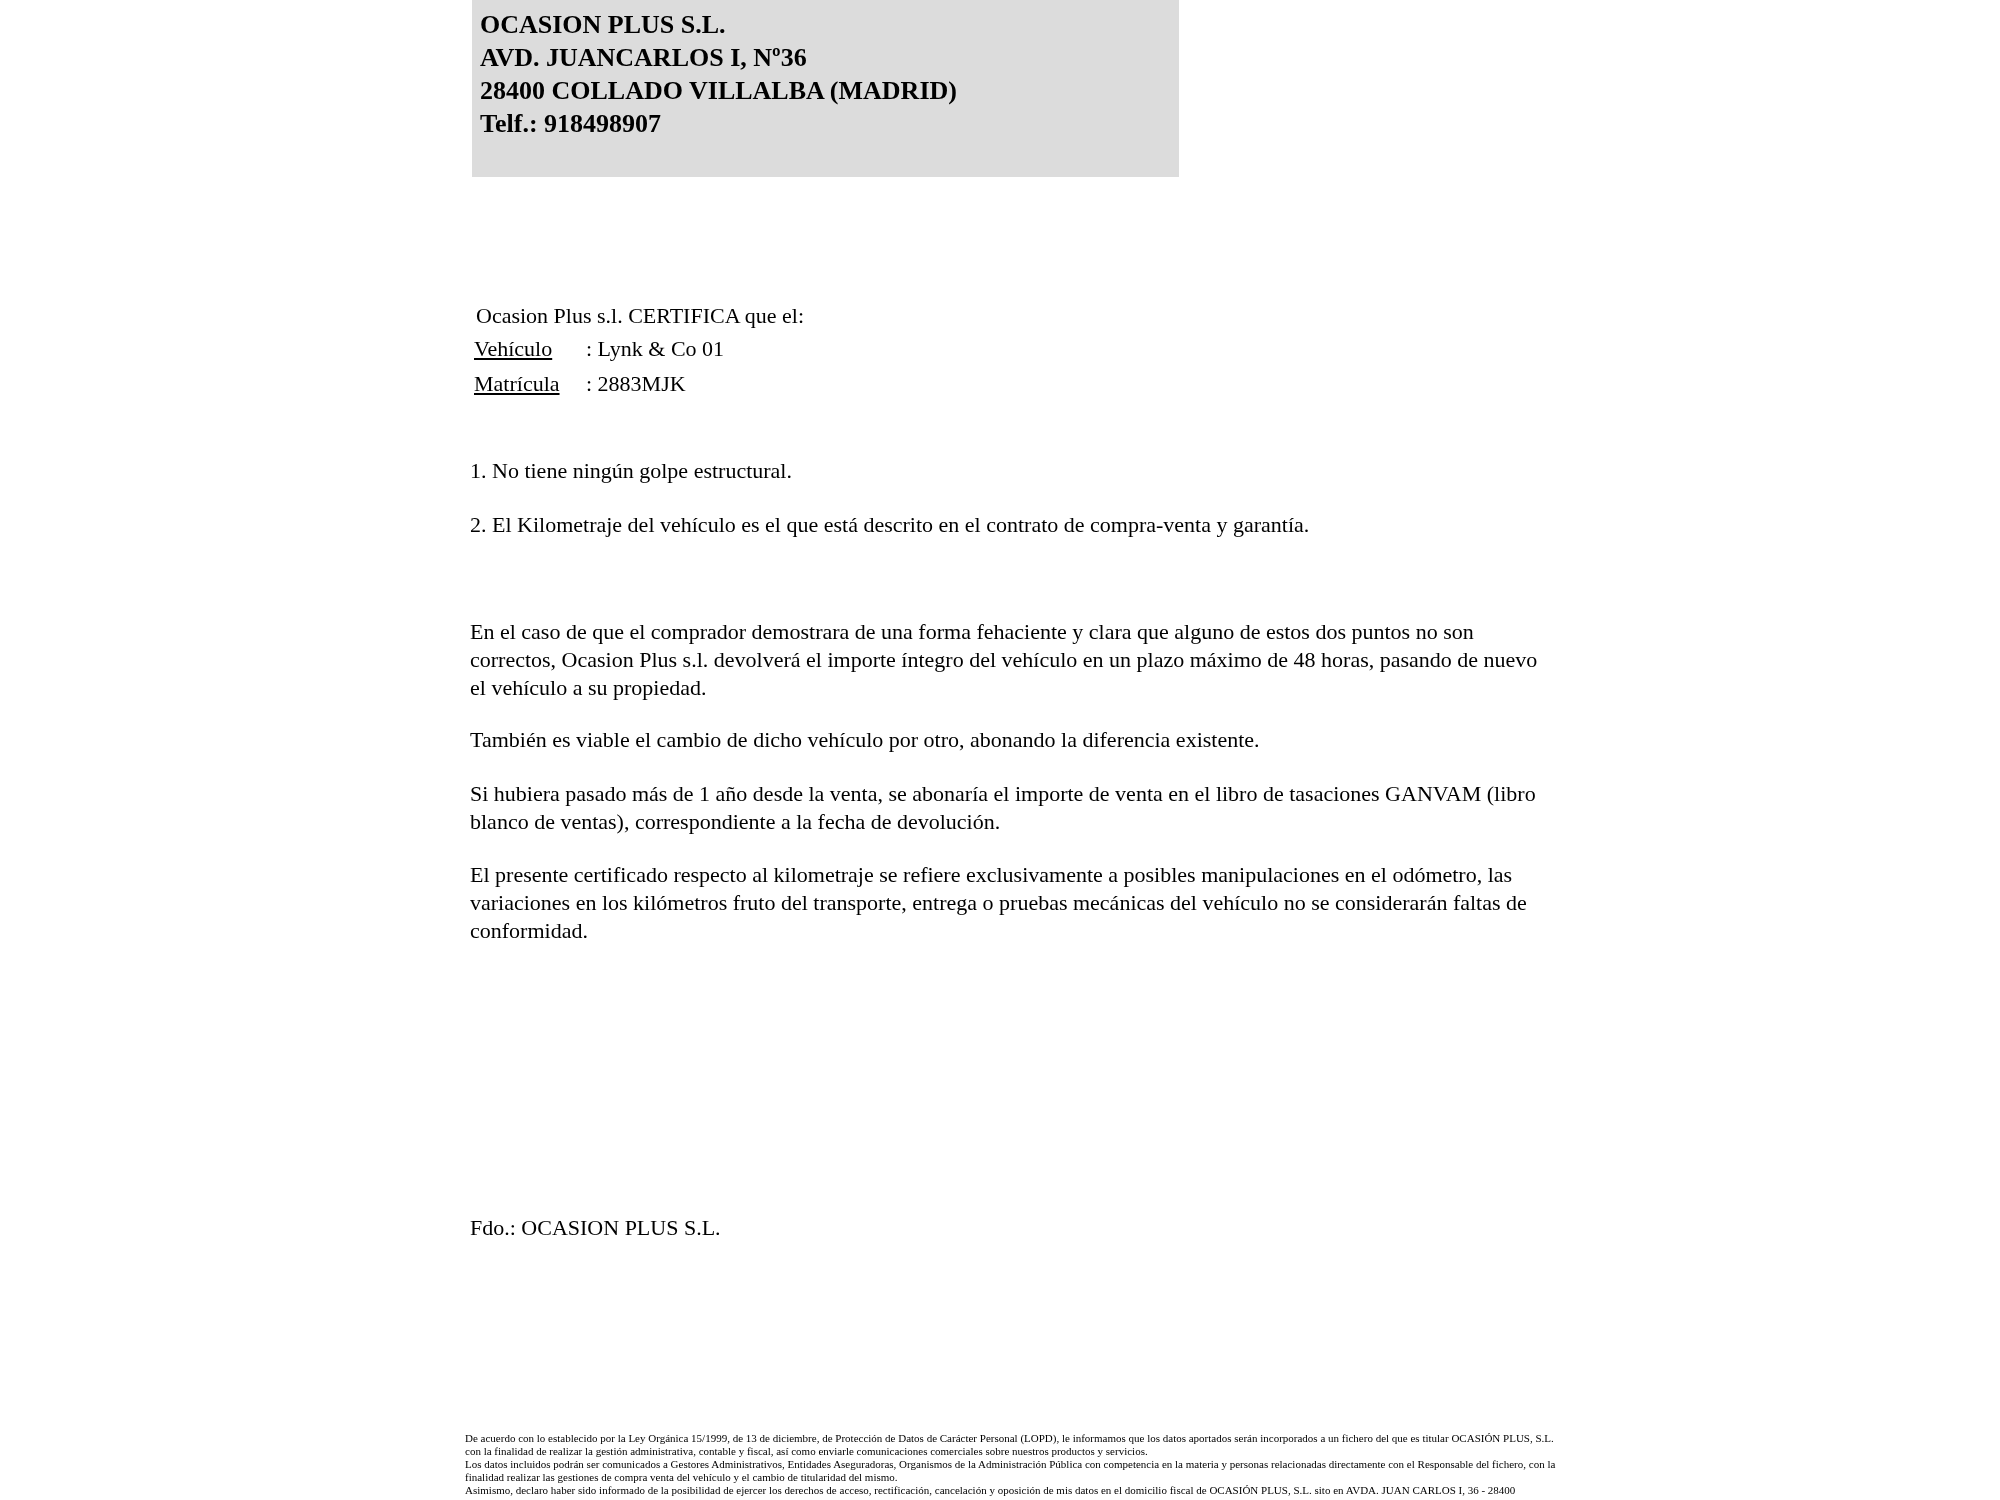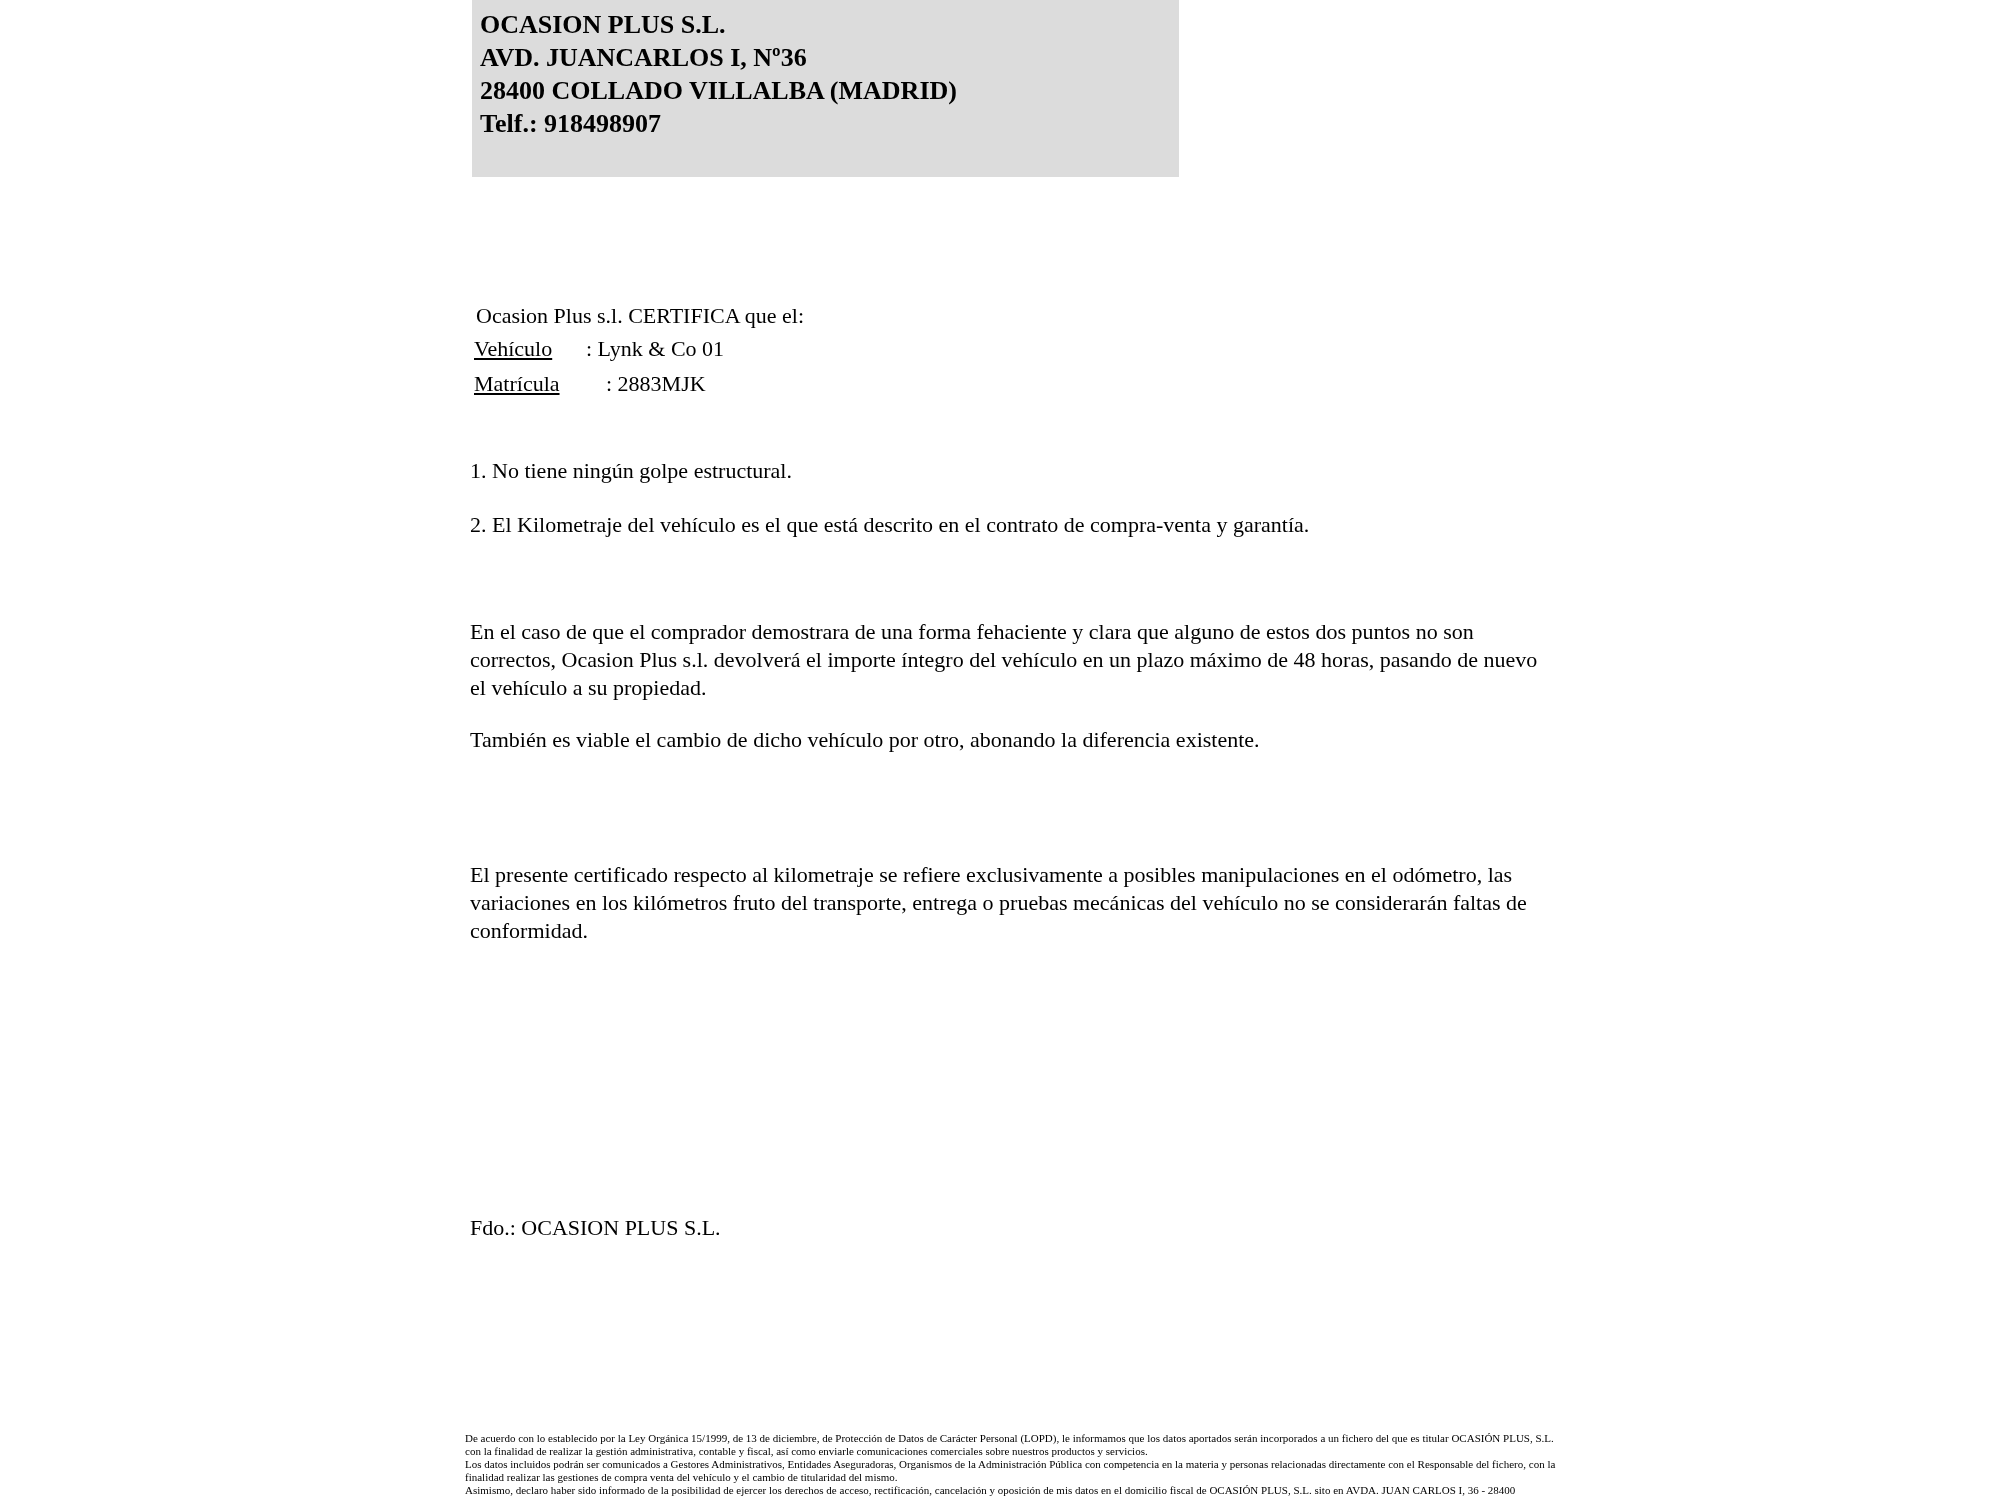--- a/index.html
+++ b/index.html
@@ -43,21 +43,21 @@
     white-space: nowrap;
   }
   .spec-row {
     position: absolute;
     left: 474px;
     font-size: 22px;
     display: flex;
     white-space: nowrap;
   }
   .spec-row.vehicle { top: 336px; }
-  .spec-row.plate   { top: 371px; gap: 20px; }
+  .spec-row.plate   { top: 371px; }
   .spec-label {
     display: inline-block;
     width: 112px;
     text-decoration: underline;
   }
   .point {
     position: absolute;
     left: 470px;
     width: 1090px;
     font-size: 22px;
@@ -121,20 +121,21 @@
   </div>
 
   <div class="point p1">1. No tiene ningún golpe estructural.</div>
 
   <div class="point p2">2. El Kilometraje del vehículo es el que está descrito en el contrato de compra-venta y garantía.</div>
 
   <div class="body-para b1">En el caso de que el comprador demostrara de una forma fehaciente y clara que alguno de estos dos puntos no son correctos, Ocasion Plus s.l. devolverá el importe íntegro del vehículo en un plazo máximo de 48 horas, pasando de nuevo el vehículo a su propiedad.</div>
 
   <div class="body-para b2">También es viable el cambio de dicho vehículo por otro, abonando la diferencia existente.</div>
 
+  <div class="body-para b3">Si hubiera pasado más de 1 año desde la venta, se abonaría el importe de venta en el libro de tasaciones GANVAM (libro blanco de ventas), correspondiente a la fecha de devolución.</div>
 
   <div class="body-para b4">El presente certificado respecto al kilometraje se refiere exclusivamente a posibles manipulaciones en el odómetro, las variaciones en los kilómetros fruto del transporte, entrega o pruebas mecánicas del vehículo no se considerarán faltas de conformidad.</div>
 
   <div class="signature">Fdo.: OCASION PLUS S.L.</div>
 
   <div class="legal-footer">
     <p>De acuerdo con lo establecido por la Ley Orgánica 15/1999, de 13 de diciembre, de Protección de Datos de Carácter Personal (LOPD), le informamos que los datos aportados serán incorporados a un fichero del que es titular OCASIÓN PLUS, S.L. con la finalidad de realizar la gestión administrativa, contable y fiscal, así como enviarle comunicaciones comerciales sobre nuestros productos y servicios.</p>
     <p>Los datos incluidos podrán ser comunicados a Gestores Administrativos, Entidades Aseguradoras, Organismos de la Administración Pública con competencia en la materia y personas relacionadas directamente con el Responsable del fichero, con la finalidad realizar las gestiones de compra venta del vehículo y el cambio de titularidad del mismo.</p>
     <p>Asimismo, declaro haber sido informado de la posibilidad de ejercer los derechos de acceso, rectificación, cancelación y oposición de mis datos en el domicilio fiscal de OCASIÓN PLUS, S.L. sito en AVDA. JUAN CARLOS I, 36 - 28400 COLLADO VILLALBA - MADRID. Inscrita en el Registro Mercantil de Madrid Tomo:150, Inscripción:1, Hoja:M 511731</p>
   </div>

